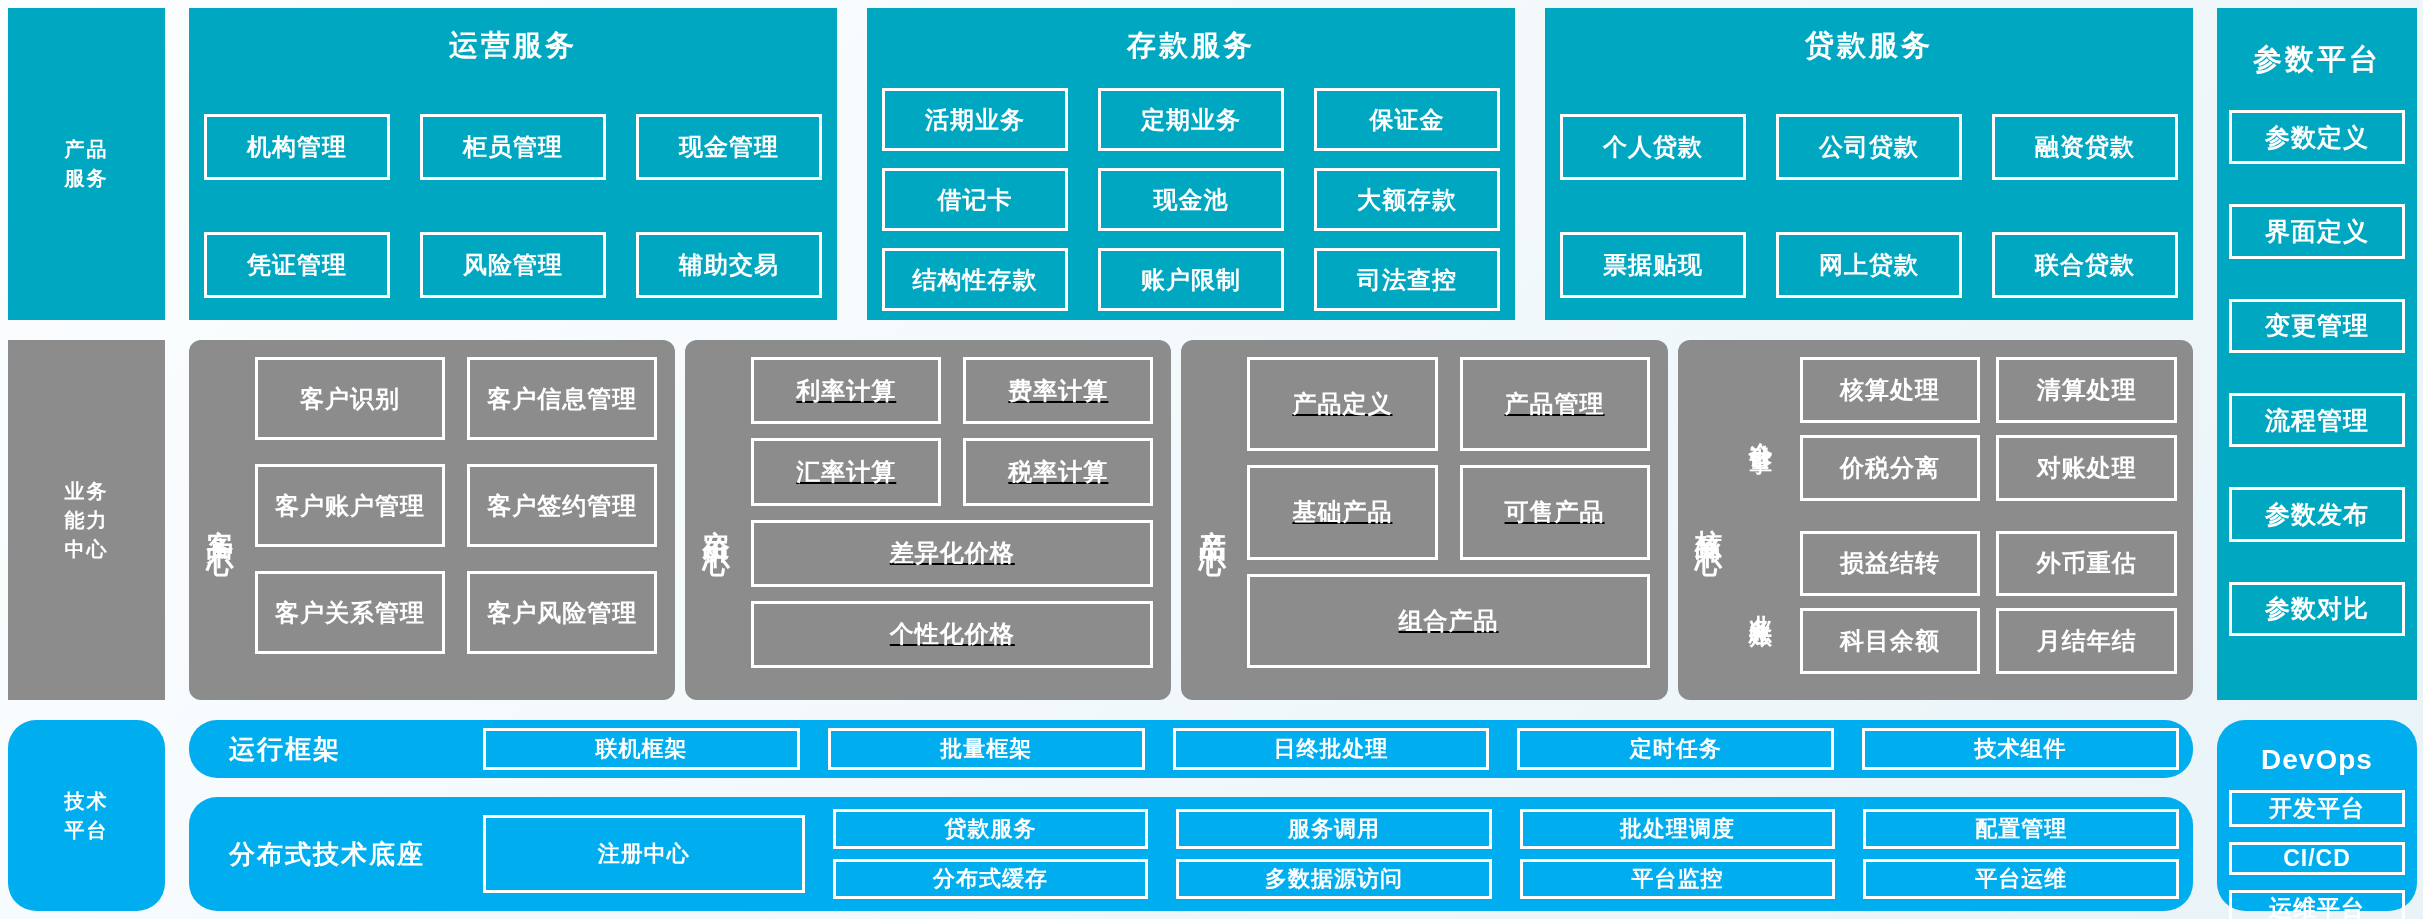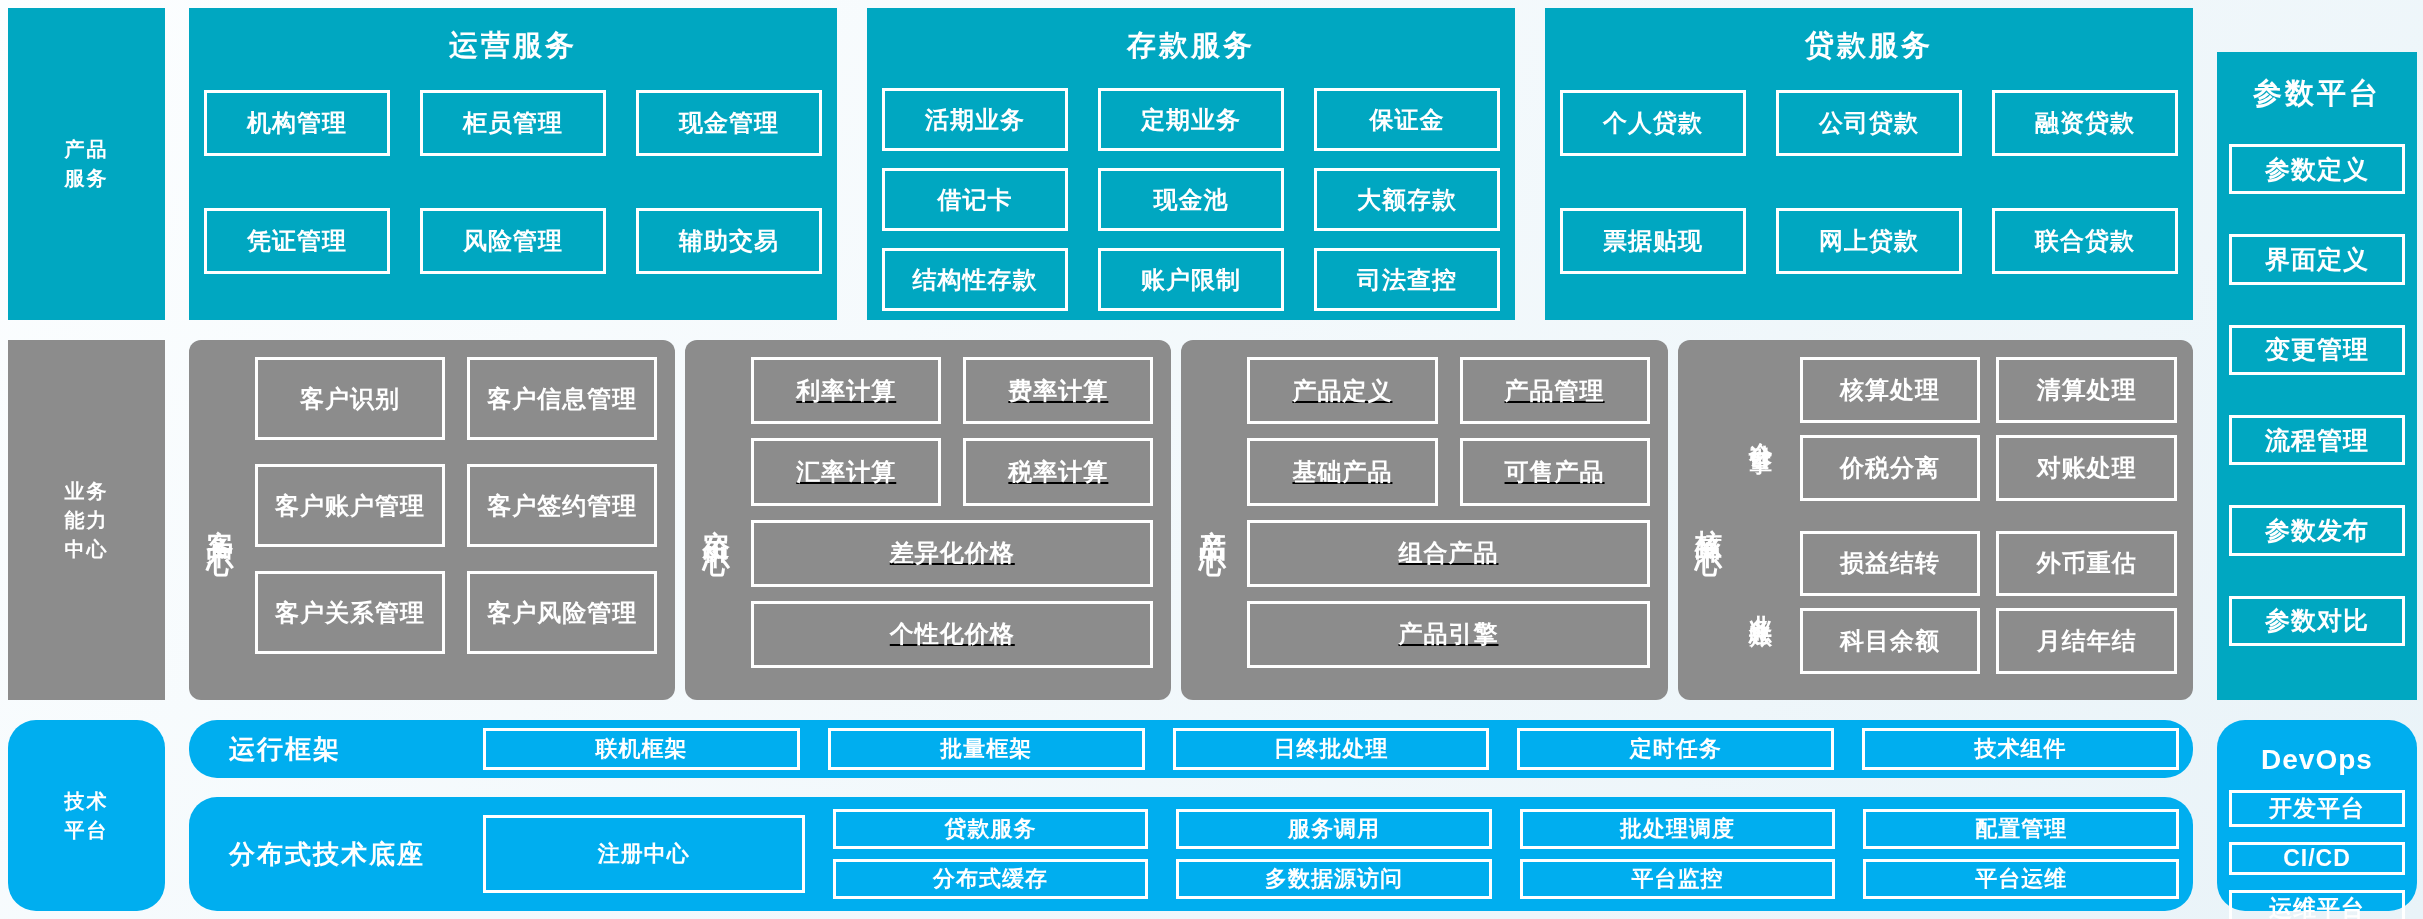--- a/index.html
+++ b/index.html
@@ -26,28 +26,28 @@
   .box { border:3px solid #ffffff; color:#ffffff; font-weight:700; font-size:24px;
          display:flex; align-items:center; justify-content:center; text-align:center;
          box-sizing:border-box; letter-spacing:1px; }
 
   
   .row-main { display:flex; gap:30px;border-radius:28px; }
   .section { flex:1; display:flex; flex-direction:column; }
   .section-title { margin-top:18px; text-align:center; color:#fff; font-weight:700;
                    font-size:29px; letter-spacing:3px; }
   .sec-grid { display:grid; grid-template-columns:repeat(3,1fr); padding:0 15px; }
-  .sec-grid.rows2 { margin-top:24px; gap:52px 30px; }
+  .sec-grid.rows2 { margin-top:48px; gap:52px 30px; }
   .sec-grid.rows2 .box { height:66px; }
   .sec-grid.rows3 { margin-top:22px; gap:17px 30px; }
   .sec-grid.rows3 .box { height:63px; }
 
   
   .param-col { grid-column:3; grid-row:1 / 3; display:flex; flex-direction:column;
-               padding:14px 12px; box-sizing:border-box;margin-top:44px; }
+               padding:24px 12px; box-sizing:border-box; }
   .param-col .col-title { text-align:center; color:#fff; font-weight:700; font-size:29px;
                           letter-spacing:3px; margin:8px 0 30px 0; }
   .param-col .box { height:64px; margin-bottom:40px; font-size:25px; }
 
   
   .row-centers { display:flex; gap:10px; }
   .center { background:#8c8c8c; display:flex;border-radius:12px; }
   .center.grow { flex:1; }
   .center.grow-lg { flex:1.06; }
   .vlabel { writing-mode:vertical-rl; text-orientation:upright; color:#fff; font-weight:700;
@@ -175,21 +175,20 @@
     </div>
 
     <div class="center grow">
       <div class="vlabel">产品中心</div>
       <div class="quad-grid">
         <div class="box">产品定义</div>
         <div class="box">产品管理</div>
         <div class="box">基础产品</div>
         <div class="box">可售产品</div>
         <div class="box span2">组合产品</div>
-        <div class="box span2">产品引擎</div>
       </div>
     </div>
 
     <div class="center grow-lg">
       <div class="vlabel">核算中心</div>
       <div class="acct">
         <div class="acct-group">
           <div class="vlabel">会计引擎</div>
           <div class="box">核算处理</div>
           <div class="box">清算处理</div>

